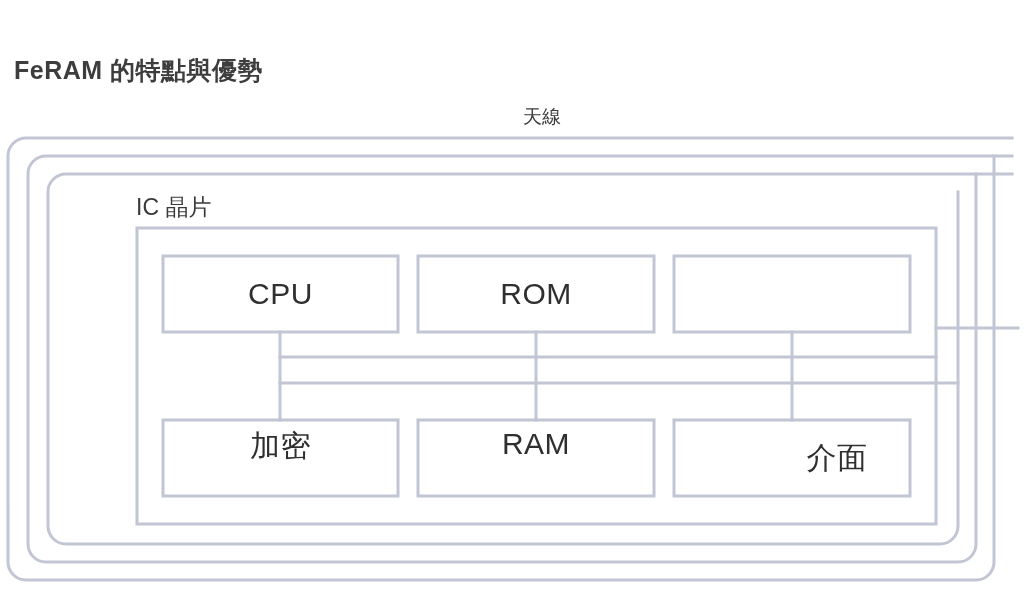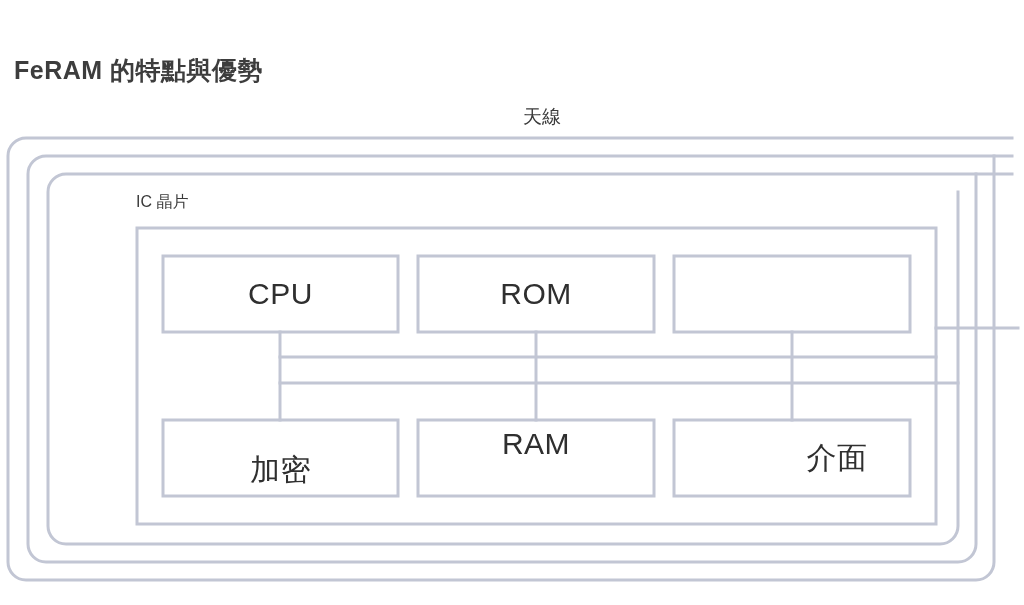--- a/index.html
+++ b/index.html
@@ -52,21 +52,21 @@
   #antenna-label {
     left: 478px;
     top: 104px;
     font-size: 19px;
     margin-left: 45px;
   }
 
   #ic-chip-label {
     left: 136px;
     top: 192px;
-    font-size: 16px;
+    font-size: 23px;
   }
 
   .block-label {
     position: absolute;
     display: flex;
     align-items: center;
     justify-content: center;
     font-size: 30px;
     color: #2f2f2f;
     letter-spacing: 0.5px;
@@ -141,19 +141,19 @@
 
   <div class="label" id="antenna-label">天線</div>
 
   <div class="label" id="ic-chip-label">IC 晶片</div>
 
   <div class="block-label" style="left:163px; top:256px; width:235px; height:76px;">CPU</div>
 
   <div class="block-label" style="left:418px; top:256px; width:236px; height:76px;">ROM</div>
 
 
-  <div class="block-label" style="left:163px; top:432px; width:235px; height:76px;text-align:right;">加密</div>
+  <div class="block-label" style="left:163px; top:408px; width:235px; height:76px;text-align:right;">加密</div>
 
   <div class="block-label" style="left:418px; top:408px; width:236px; height:72px;text-align:center;">RAM</div>
 
   <div class="block-label" style="left:674px; top:420px; width:236px; height:76px;padding-left:45px;">介面</div>
 
 </div>
 
 </body></html>

